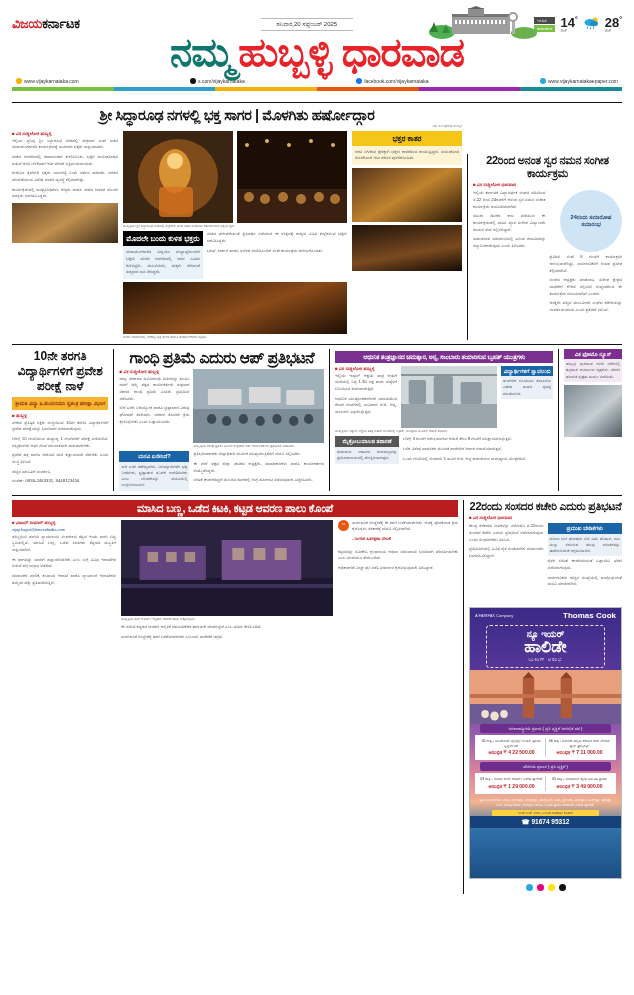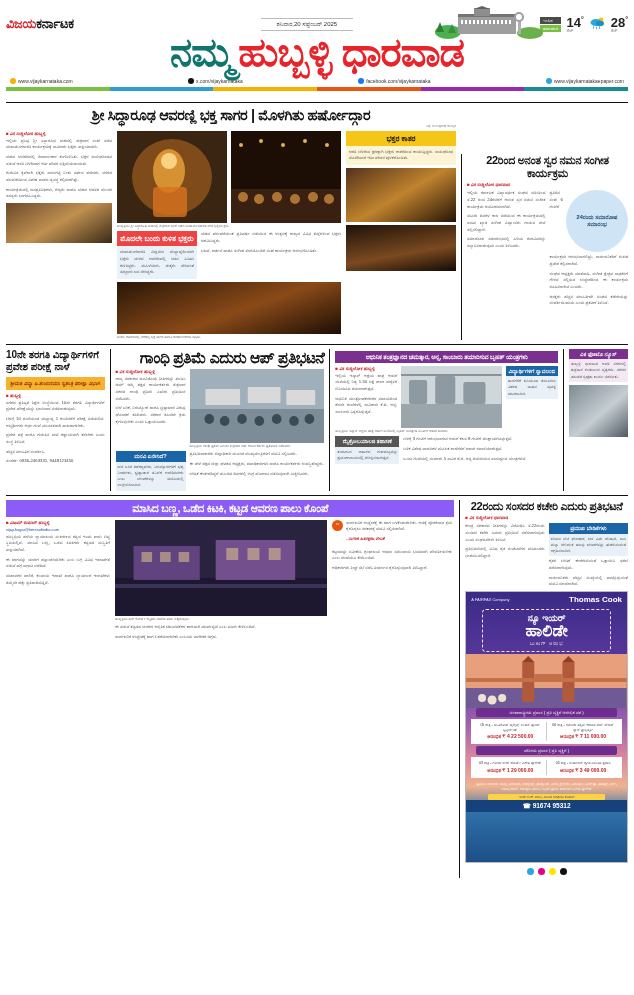--- a/index.html
+++ b/index.html
@@ -4,21 +4,21 @@
 <style>
   * { box-sizing: border-box; }
   html, body { margin:0; padding:0; }
   body {
     width:634px; height:995px;
     background:#ffffff;
     font-family:"Liberation Sans", sans-serif;
     color:#111;
     overflow:hidden;
   }
-  .page { position:relative; width:634px; height:753px; padding:0 6px; }
+  .page { position:relative; width:634px; height:753px; padding:0 12px; }
 
   
   .masthead { position:relative; height:100px; }
   .mh-top { display:flex; align-items:flex-start; justify-content:space-between; padding-top:16px; height:34px; }
   .vk-logo { font-size:13px; font-weight:bold; letter-spacing:-.3px; white-space:nowrap; }
   .vk-logo .vk-red { color:#d8232a; }
   .vk-logo .vk-blk { color:#111; }
   .mh-date {
     font-size:6px; color:#333; border-top:1px solid #bbb; border-bottom:1px solid #bbb;
     padding:2px 16px; white-space:nowrap; margin-top:2px;
@@ -63,59 +63,59 @@
 
   .lead-cols { display:flex; gap:5px; margin-top:3px; }
   .lc-1 { width:106px; }
   .lc-2 { width:224px; }
   .lc-3 { width:110px; }
 
   .shot-main { height:92px; background:linear-gradient(160deg,#8a4b18,#d4822c 45%,#3a2410); }
   .shot-b { height:92px; background:linear-gradient(170deg,#241208,#7a3a12 60%,#1a0d05); }
   .row-photos { display:flex; gap:4px; }
 
-  .boxhead-blue { background:#ef4444; color:#fff; text-align:center; font-size:7.5px; font-weight:bold; padding:3px 2px; line-height:1.2; }
+  .boxhead-blue { background:#000000; color:#fff; text-align:center; font-size:7.5px; font-weight:bold; padding:3px 2px; line-height:1.2; }
   .boxhead-yellow { background:#f5c518; color:#111; text-align:center; font-size:7.5px; font-weight:bold; padding:3px 2px; line-height:1.2; }
   .box-blue-body { background:#eaf2f9; padding:3px; }
   .box-yellow-body { background:#fdf4d6; padding:3px; }
 
   .circle-note {
     width:62px; height:62px; border-radius:50%; background:#cfe4f5; color:#14406b;
     display:flex; align-items:center; justify-content:center; text-align:center;
     font-size:5.6px; font-weight:bold; line-height:1.25; float:right; margin:0 0 2px 3px; padding:4px;
   }
   .rhead { text-align:center; font-size:11px; font-weight:bold; line-height:1.15; letter-spacing:-.3px; }
   .rcols { display:flex; gap:4px; margin-top:3px; }
   .rcols > div { flex:1; }
 
   
   .mid { display:flex; gap:5px; padding-top:4px; }
   .mid-a { width:106px; border-right:1px solid #111; padding-right:5px; }
   .mid-b { width:218px; border-right:1px solid #111; padding-right:5px; }
   .mid-c { width:232px; border-right:1px solid #111; padding-right:5px; }
   .mid-d { width:60px; }
-  .mini-head { font-size:10px; font-weight:bold; line-height:1.25; }
-  .midhead { font-size:15.5px; font-weight:bold; text-align:right; letter-spacing:-.5px; line-height:1.1; }
+  .mini-head { text-align:center; font-size:12px; font-weight:bold; line-height:1.25; }
+  .midhead { font-size:15.5px; font-weight:bold; text-align:center; letter-spacing:-.5px; line-height:1.1; }
   .subbar-purple { background:#7b2f8e; color:#fff; text-align:center; font-size:6.4px; font-weight:bold; padding:2px; margin-top:2px; letter-spacing:-.2px; }
   .hl-orange { background:#f7b32b; color:#8a2b10; font-weight:bold; font-size:5.2px; text-align:center; padding:3px 2px; line-height:1.35; }
   .smallbox-blue { background:#1a64a8; color:#fff; font-size:5.6px; font-weight:bold; text-align:center; padding:2px; line-height:1.2; }
   .smallbox-body { background:#e9f0f7; font-size:4.1px; padding:2px; line-height:1.5; color:#444; text-align:justify; }
   .sb-purple { background:#7b2f8e; color:#fff; font-size:5.6px; font-weight:bold; text-align:center; padding:2px; line-height:1.2; }
   .sb-purple-body { background:#f2e9f5; font-size:4.1px; padding:2px; line-height:1.5; color:#444; text-align:justify; }
   .sb-gray { background:#555; color:#fff; font-size:5.4px; font-weight:bold; text-align:center; padding:2px; }
   .shot-protest { height:74px; background:linear-gradient(150deg,#6d7d8a,#b9c3c9 50%,#49565f); }
   .shot-kitchen { height:62px; background:linear-gradient(150deg,#9aa7ad,#dfe6e9 45%,#5f6b72); }
   .shot-grey { height:52px; background:linear-gradient(140deg,#7d8a92,#c6ced3 55%,#4f5a61); }
   .quote-bubble { position:relative; background:#e8570f; color:#fff; width:11px; height:11px; border-radius:50%; font-size:8px; display:flex; align-items:center; justify-content:center; }
 
   
   .bot { display:flex; gap:5px; padding-top:4px; }
   .bot-left { width:452px; }
   .bot-right { width:170px; border-left:1px solid #111; padding-left:5px; }
-  .teal-bar { background:#8b5cf6; color:#fff; text-align:center; font-size:11px; font-weight:bold; padding:2px; letter-spacing:-.3px; }
+  .teal-bar { background:#b91c1c; color:#fff; text-align:center; font-size:11px; font-weight:bold; padding:2px; letter-spacing:-.3px; }
   .bothead { text-align:center; font-size:26px; font-weight:bold; letter-spacing:-.9px; line-height:1.1; margin-top:1px; }
   .bot-cols { display:flex; gap:5px; margin-top:3px; }
   .bcol-1 { width:104px; }
   .bcol-2 { width:212px; }
   .bcol-3 { width:120px; }
   .mail { font-size:4px; color:#1a4f9c; }
   .shot-court { height:96px; background:linear-gradient(160deg,#2c2f45,#7d5aa0 40%,#1d2030); }
 
   
   .ad { border:1px solid #bbb; height:272px; position:relative; overflow:hidden;
@@ -244,21 +244,21 @@
       <i style="background:#e8570f"></i>
         <i style="background:#9c27b0"></i>
         <i style="background:#1a8a96"></i>
     </div>
   </div>
 
   <div class="rule" style="margin-top:2px"></div>
   <div class="lead">
 
     <div class="lead-left">
-      <div class="kicker">ಶ್ರೀ ಸಿದ್ಧಾರೂಢ ಆವರಣ್ಲಿ ಭಕ್ತ ಸಾಗರ | ಮೊಳಗಿತು ಹರ್ಷೋದ್ಗಾರ</div>
+      <div class="kicker">ಶ್ರೀ ಸಿದ್ಧಾರೂಢ ನಗಳಲ್ಲಿ ಭಕ್ತ ಸಾಗರ | ಮೊಳಗಿತು ಹರ್ಷೋದ್ಗಾರ</div>
       <div class="credit">ಚಿತ್ರ: ರವೀಂದ್ರನಾಥ ರಾಯ್ಕರ</div>
 
       <div class="lead-cols">
         <div class="lc-1">
           <div class="byline">ವಿಕ ಸುದ್ದಿಲೋಕ ಹುಬ್ಬಳ್ಳಿ</div>
           <div class="bodytext">
             <p>ಇಲ್ಲಿಯ ಪ್ರಸಿದ್ಧ ಶ್ರೀ ಸಿದ್ಧಾರೂಢ ಮಠದಲ್ಲಿ ಶುಕ್ರವಾರ ಸಂಜೆ ನಡೆದ ಮಹಾಮಂಗಳಾರತಿ ಕಾರ್ಯಕ್ರಮಕ್ಕೆ ಸಾವಿರಾರು ಭಕ್ತರು ಸಾಕ್ಷಿಯಾದರು.</p>
             <p>ಮಠದ ಆವರಣದಲ್ಲಿ ದೀಪಾಲಂಕಾರ ಕಂಗೊಳಿಸಿತು. ಭಕ್ತರ ಜಯಘೋಷದ ನಡುವೆ ಆರತಿ ಬೆಳಗಿದಾಗ ಇಡೀ ಪರಿಸರ ಭಕ್ತಿಮಯವಾಯಿತು.</p>
             <p>ಗುರುವಿನ ಕೃಪೆಗಾಗಿ ಭಕ್ತರು ಸಾಲುಗಟ್ಟಿ ನಿಂತು ದರ್ಶನ ಪಡೆದರು. ನಗರದ ಹಲವೆಡೆಯಿಂದ ವಿಶೇಷ ವಾಹನ ವ್ಯವಸ್ಥೆ ಕಲ್ಪಿಸಲಾಗಿತ್ತು.</p>
             <p>ಕಾರ್ಯಕ್ರಮದಲ್ಲಿ ಜನಪ್ರತಿನಿಧಿಗಳು, ಗಣ್ಯರು ಹಾಗೂ ಮಠದ ಆಡಳಿತ ಮಂಡಳಿ ಸದಸ್ಯರು ಭಾಗವಹಿಸಿದ್ದರು.</p>
@@ -530,21 +530,21 @@
         <div>
           <div class="smallbox-blue">ಪ್ರಮುಖ ಬೇಡಿಕೆಗಳು</div>
           <div class="smallbox-body">ಬೆಂಬಲ ಬೆಲೆ ಘೋಷಣೆ, ಬೆಳೆ ವಿಮೆ ಪರಿಹಾರ, ಸಾಲ ಮನ್ನಾ ಸೇರಿದಂತೆ ಹಲವು ಬೇಡಿಕೆಗಳನ್ನು ಈಡೇರಿಸುವಂತೆ ಆಗ್ರಹಿಸಲಾಗಿದೆ.</div>
           <div class="bodytext" style="margin-top:2px">
             <p>ರೈತರ ಬೇಡಿಕೆ ಈಡೇರಿಸುವಂತೆ ಒತ್ತಾಯಿಸಿ ಧರಣಿ ನಡೆಸಲಾಗುವುದು.</p>
             <p>ಸಾರ್ವಜನಿಕರು ಹೆಚ್ಚಿನ ಸಂಖ್ಯೆಯಲ್ಲಿ ಪಾಲ್ಗೊಳ್ಳುವಂತೆ ಮನವಿ ಮಾಡಲಾಗಿದೆ.</p>
           </div>
         </div>
       </div>
 
-      <div class="ad" style="margin-top:0">
+      <div class="ad" style="margin-top:16px">
         <div class="ad-top">
           <span class="ad-fairfax">A FAIRFAX Company</span>
           <span class="ad-brand">Thomas Cook</span>
         </div>
         <div class="ad-frame">
           <div class="ad-k1">ನ್ಯೂ ಇಯರ್</div>
           <div class="ad-k2">ಹಾಲಿಡೇ</div>
           <div class="ad-k3">ಬುಕಿಂಗ್ ಆರಂಭ</div>
         </div>
         <div class="ad-bridge">

